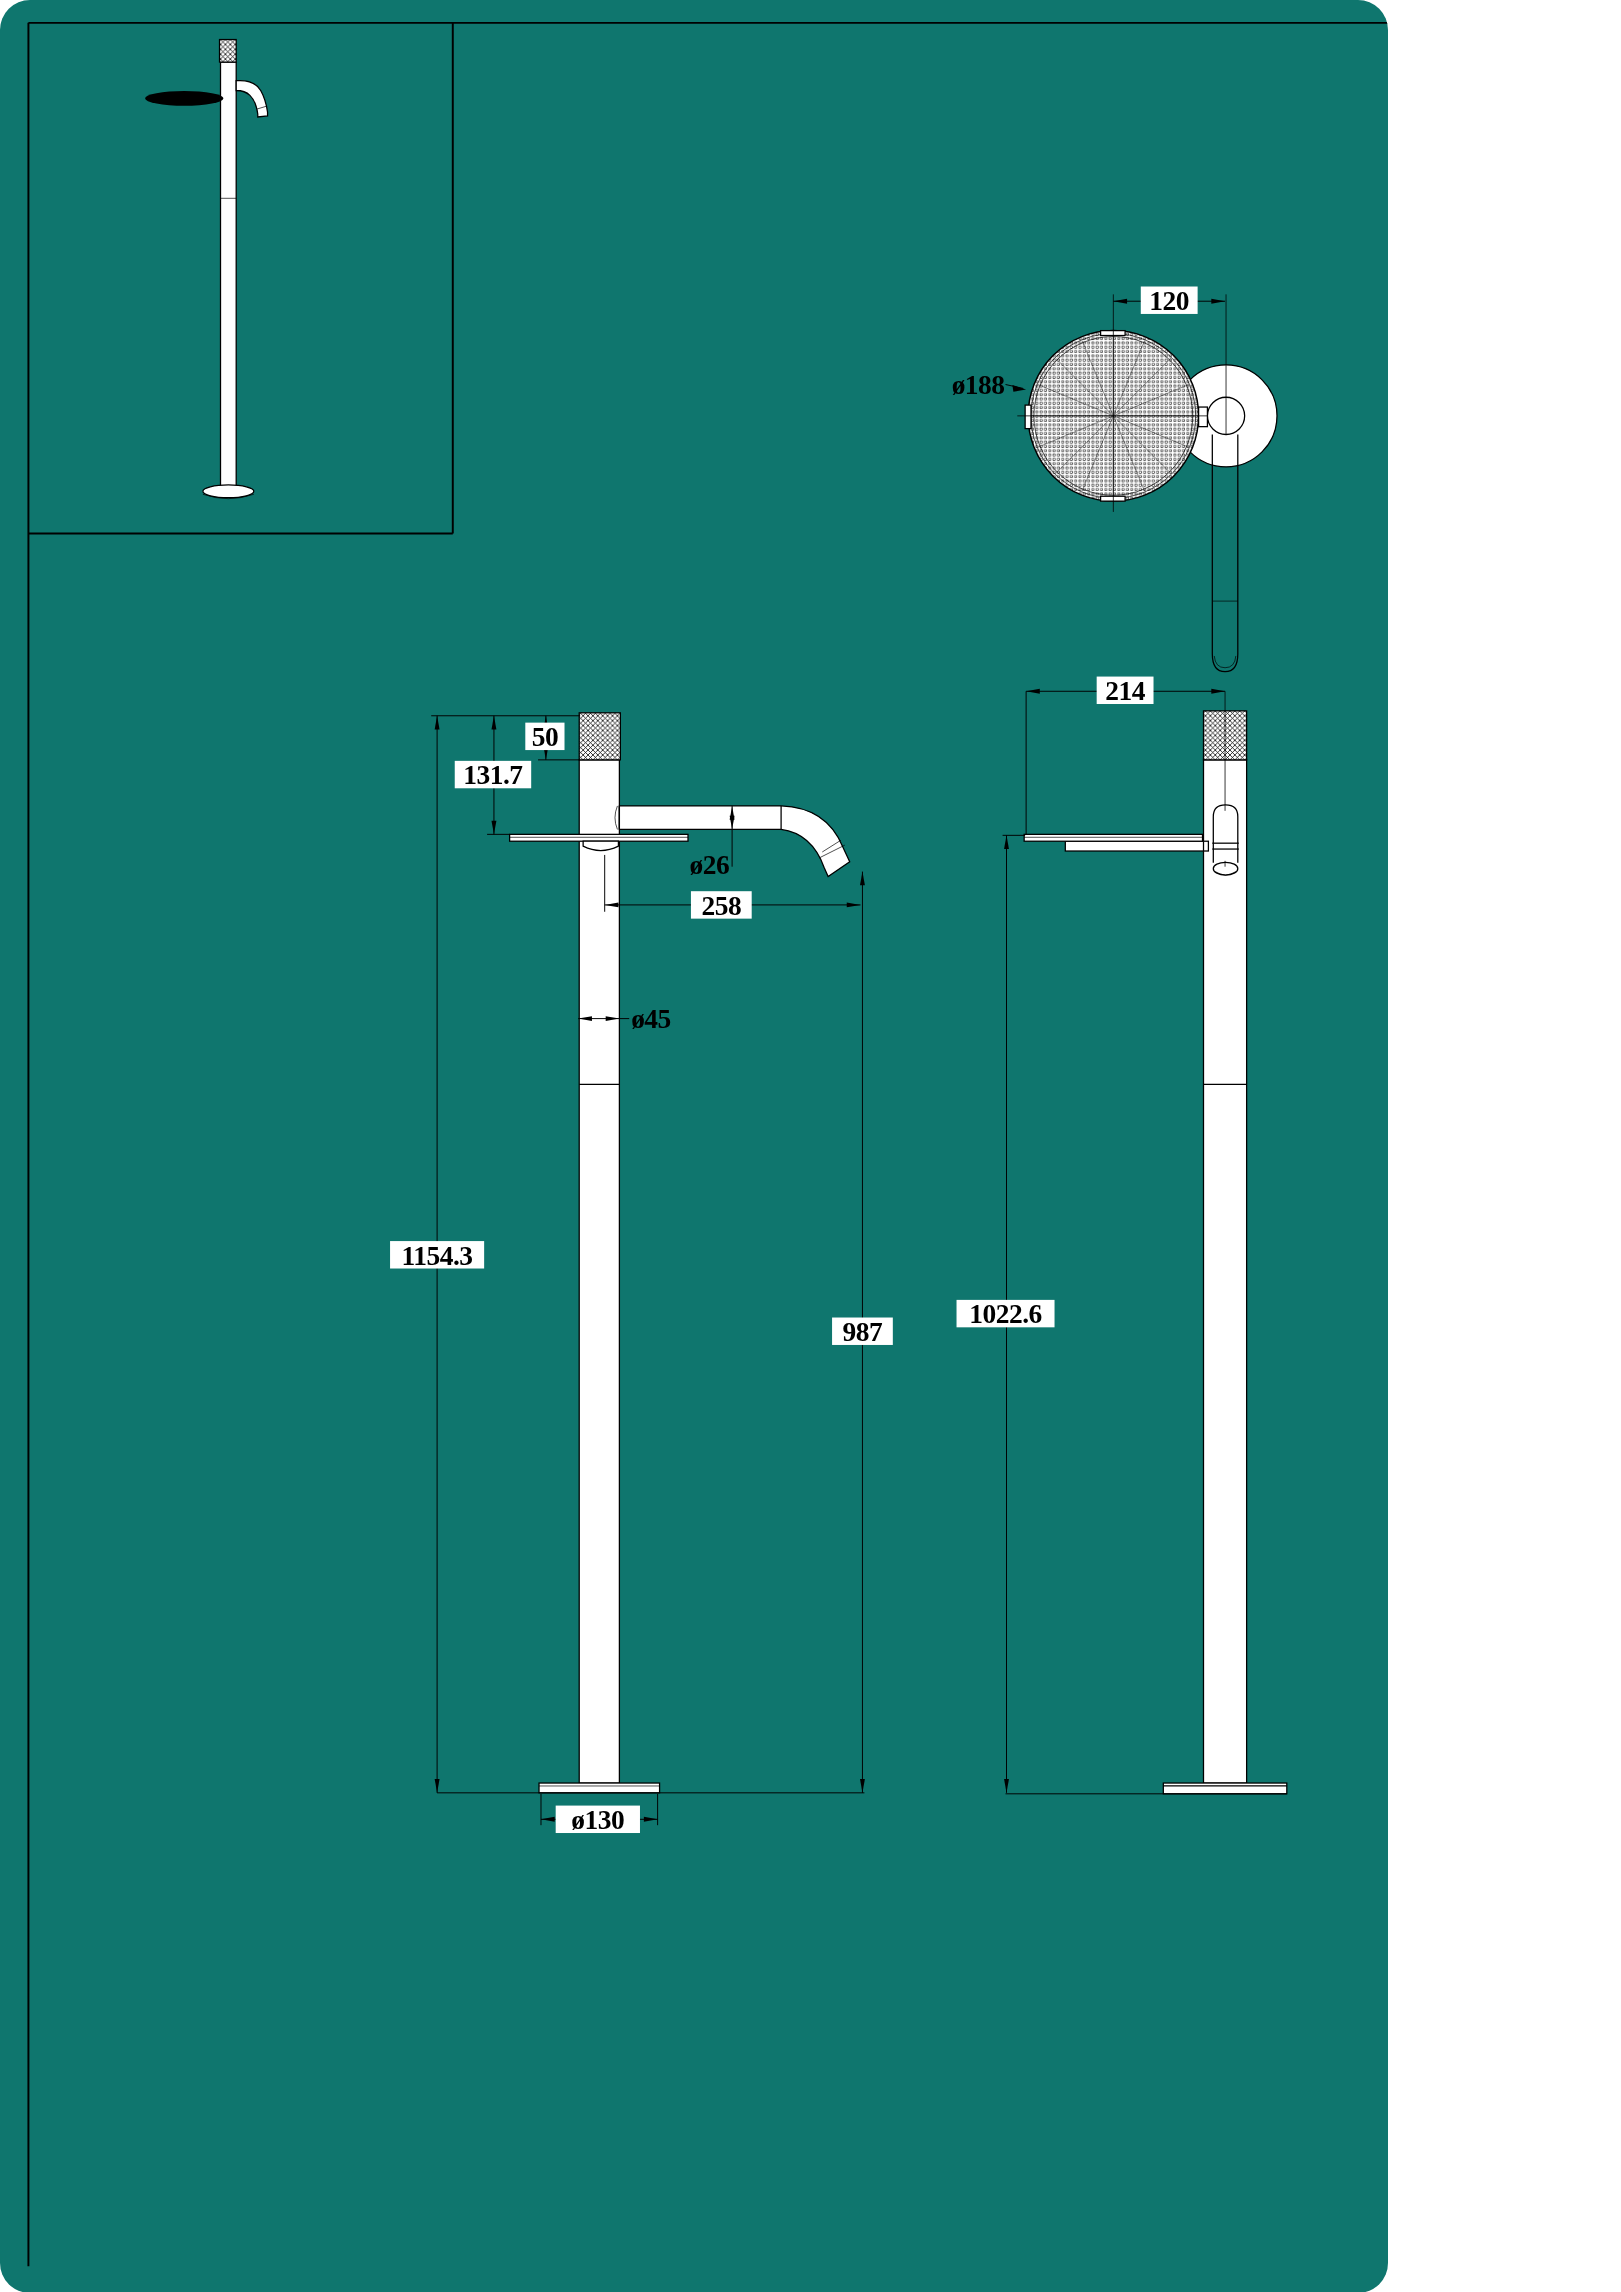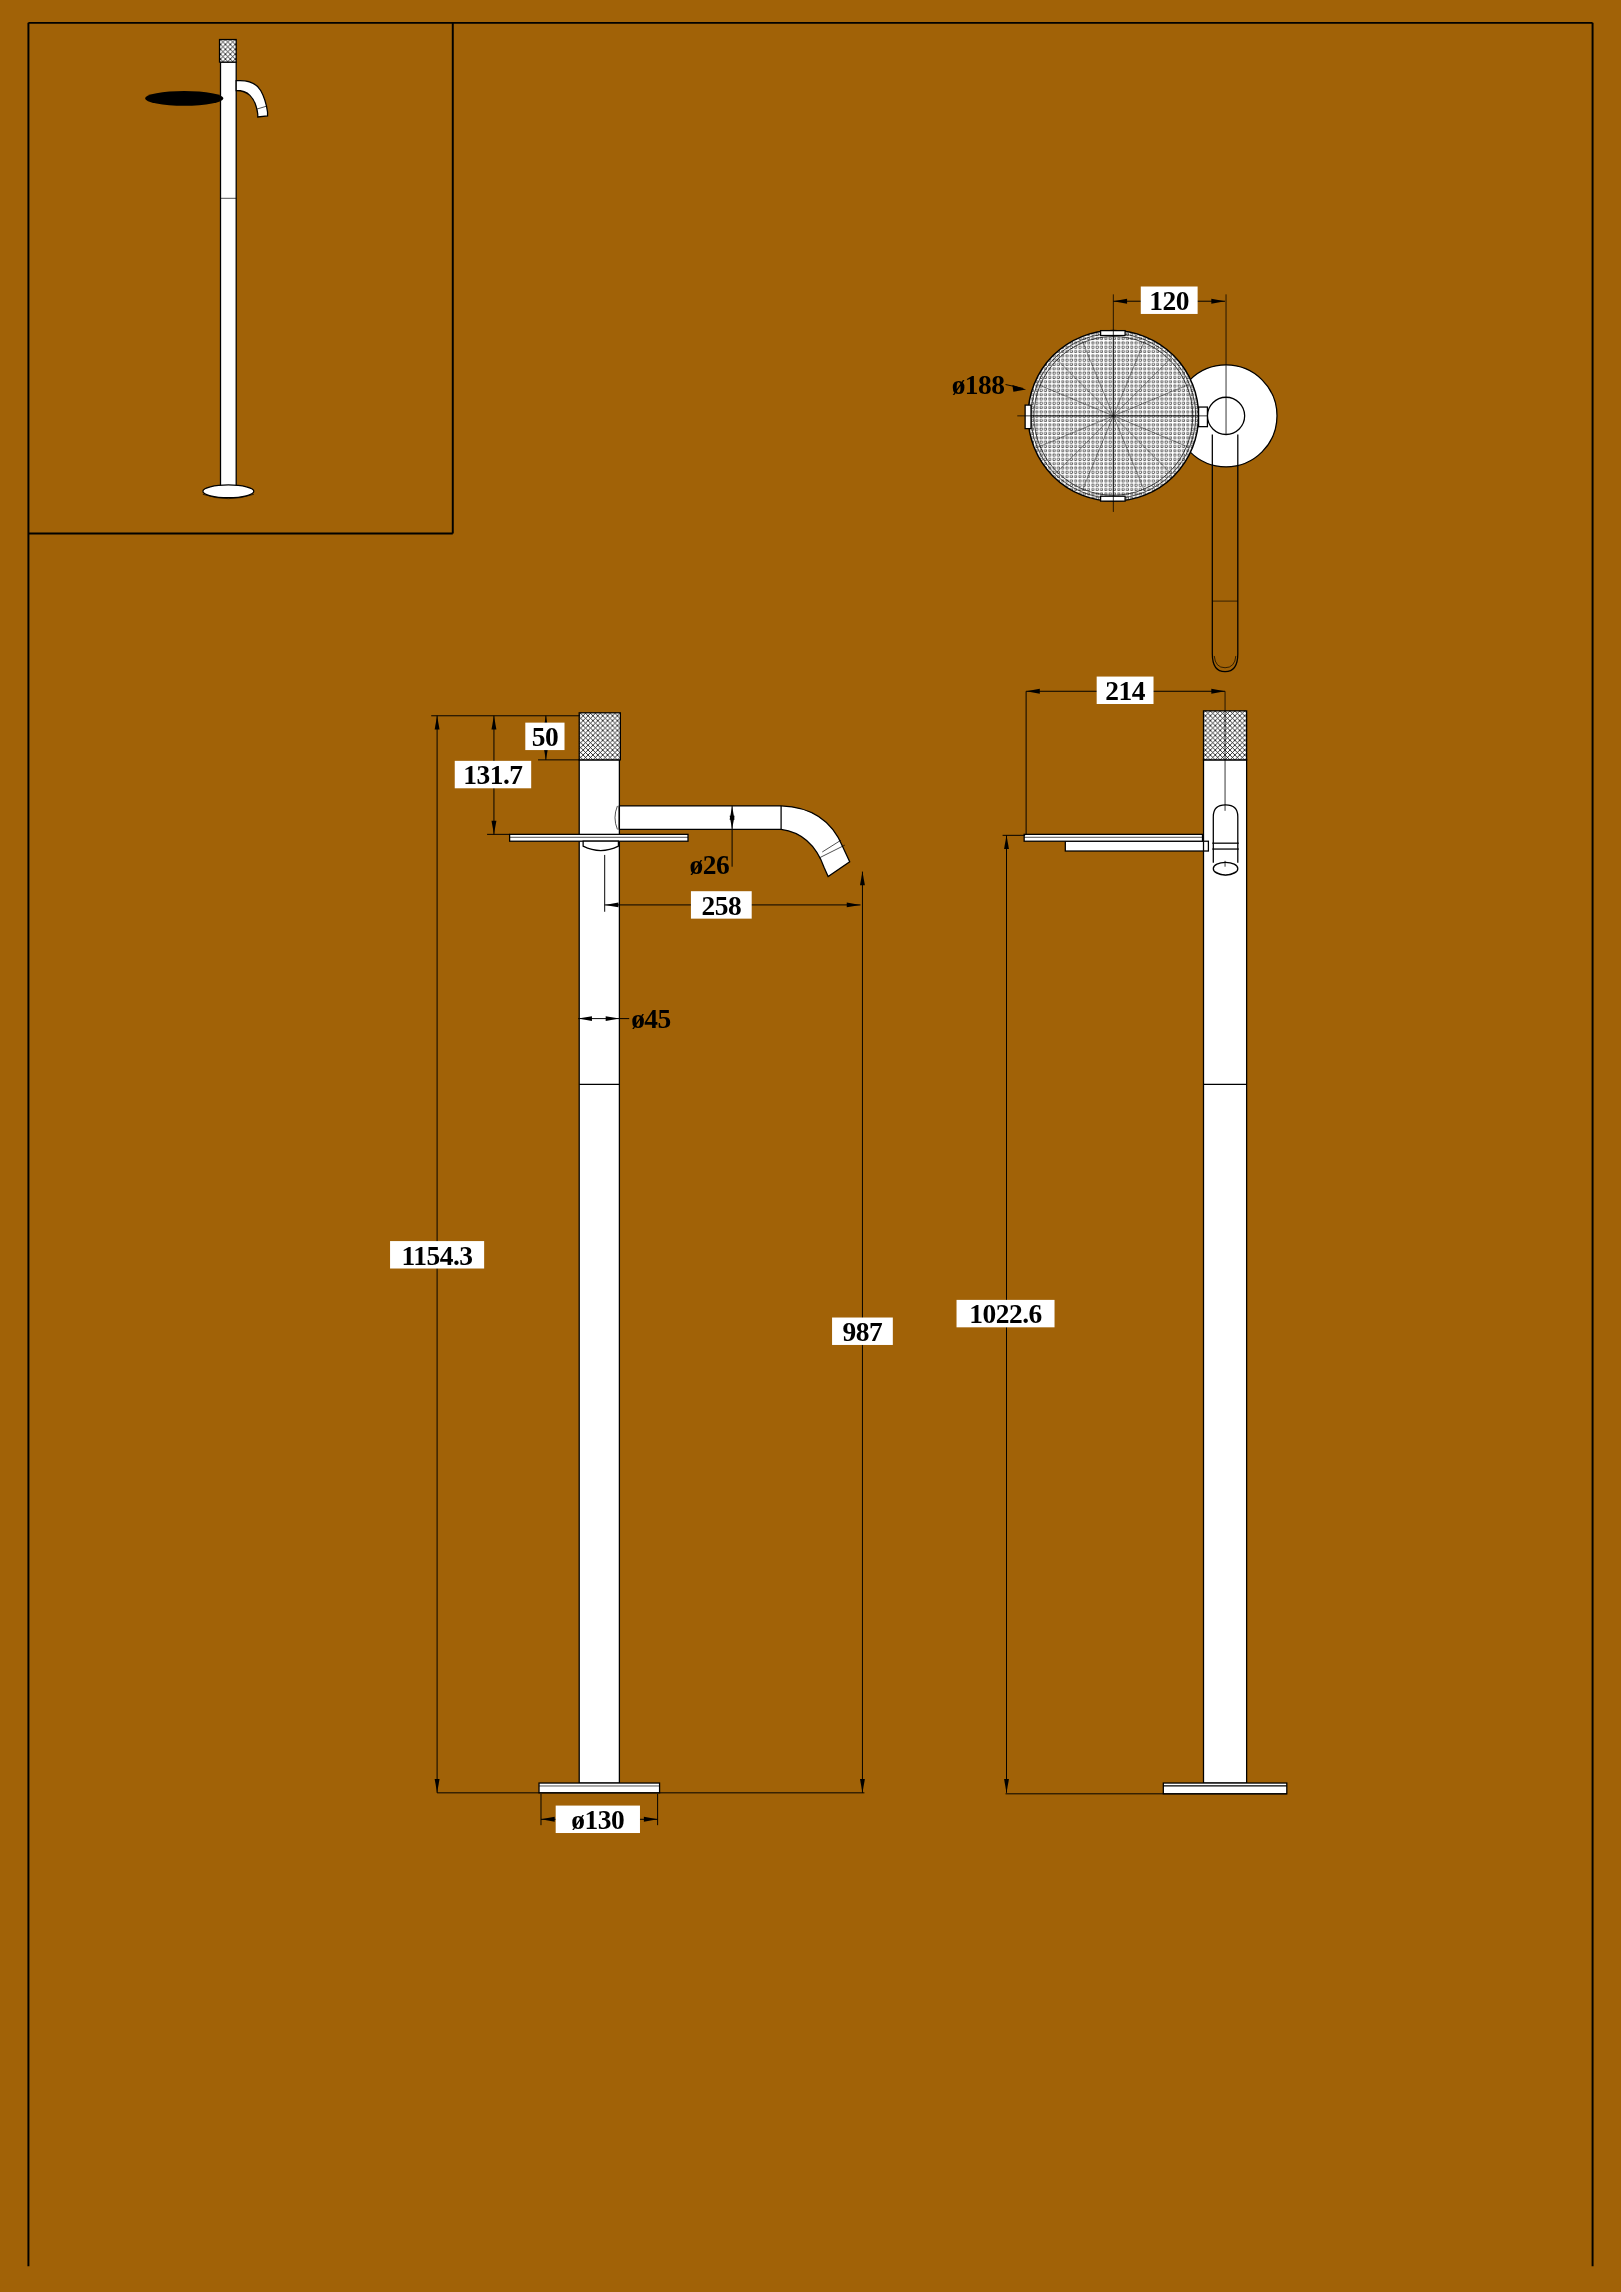--- a/index.html
+++ b/index.html
@@ -1,17 +1,17 @@
 <!DOCTYPE html>
 <html><head>
 <meta charset="utf-8">
 <style>
   html,body{margin:0;padding:0;background:#fff;}
-  .sheet{position:relative;width:1621px;height:2293px;background:#a16207;overflow:hidden;
-         font-family:"Liberation Serif",serif;}
+  .sheet{position:relative;width:1388px;height:2293px;background:#0f766e;overflow:hidden;
+         font-family:"Liberation Serif",serif;border-radius:30px;}
   svg{position:absolute;left:0;top:0;}
   .geo{fill:none;stroke:#000;stroke-width:1.3;}
   .geof{fill:#fff;stroke:#000;stroke-width:1.3;}
   .dim{fill:none;stroke:#000;stroke-width:1;}
   .thin{fill:none;stroke:#000;stroke-width:0.7;}
   .cl{fill:none;stroke:#000;stroke-width:0.8;}
   .arr{fill:#000;stroke:none;}
   .mask{fill:#fff;stroke:none;}
   text{fill:#000;font-family:"Liberation Serif",serif;font-weight:700;
        font-size:28px;letter-spacing:-0.5px;}

